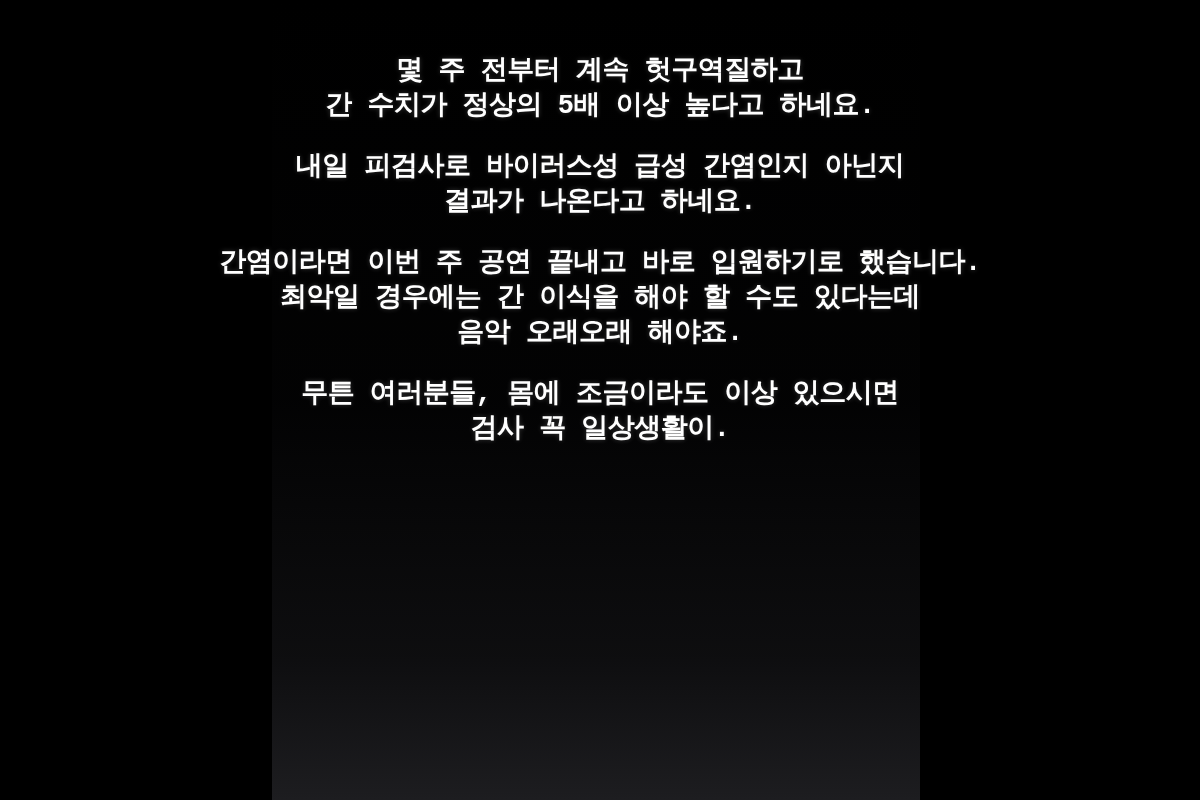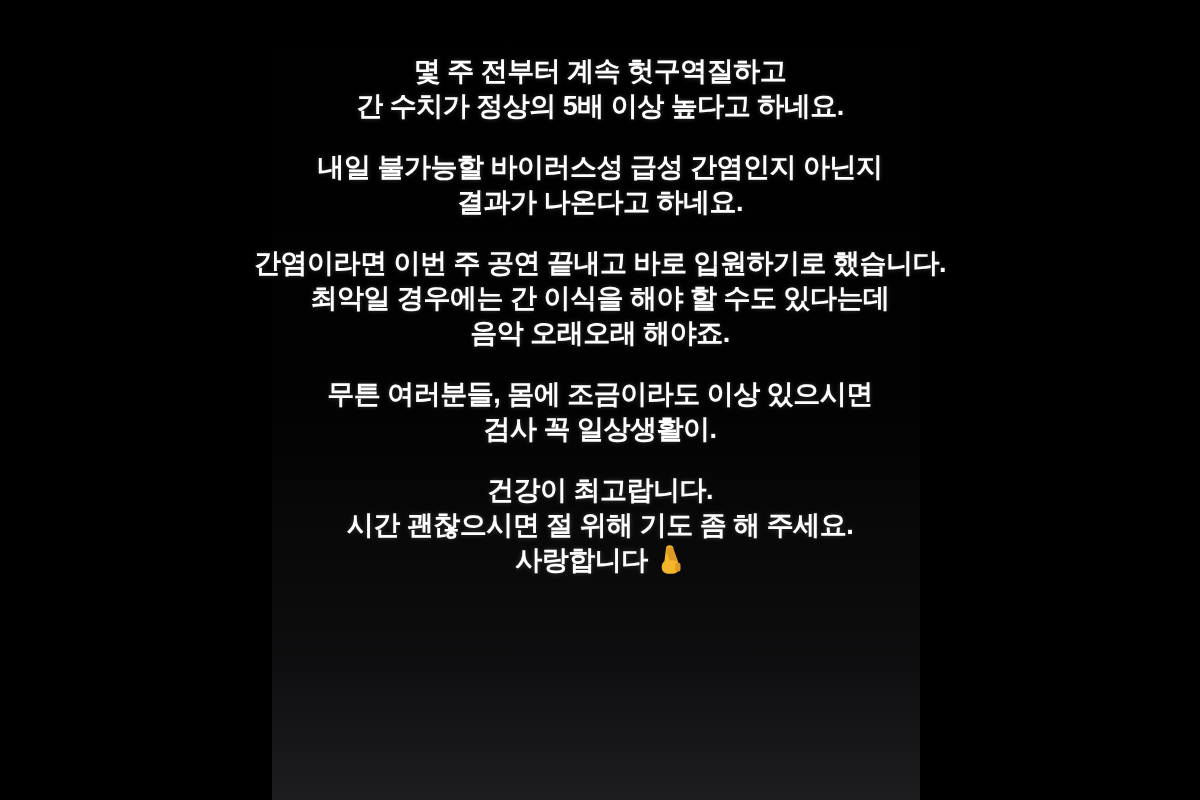--- a/index.html
+++ b/index.html
@@ -37,20 +37,21 @@
     text-align: center;
     color: #ffffff;
     font-weight: 700;
     font-size: 27px;
     line-height: 35px;
     letter-spacing: -0.5px;
     text-shadow: 0 0 5px rgba(255,255,255,0.22);
   }
   .para {
     margin: 0 0 26px 0;
+    font-family: Liberation Mono, monospace;
   }
   .para:last-child {
     margin-bottom: 0;
   }
   .line {
     white-space: nowrap;
   }
   .emoji {
     display: inline-block;
     vertical-align: -7px;
@@ -69,45 +70,31 @@
 
     <div class="para">
       <div class="line">몇 주 전부터 계속 헛구역질하고</div>
       <div class="line">간 수치가 정상의 5배 이상 높다고 하네요.</div>
     </div>
 
     <div class="para">
     </div>
 
     <div class="para">
-      <div class="line">내일 불가능할 바이러스성 급성 간염인지 아닌지</div>
+      <div class="line">내일 피검사로 바이러스성 급성 간염인지 아닌지</div>
       <div class="line">결과가 나온다고 하네요.</div>
     </div>
 
     <div class="para">
       <div class="line">간염이라면 이번 주 공연 끝내고 바로 입원하기로 했습니다.</div>
       <div class="line">최악일 경우에는 간 이식을 해야 할 수도 있다는데</div>
       <div class="line">음악 오래오래 해야죠.</div>
     </div>
 
 
     <div class="para">
       <div class="line">무튼 여러분들, 몸에 조금이라도 이상 있으시면</div>
       <div class="line">검사 꼭 일상생활이.</div>
     </div>
 
-    <div class="para">
-      <div class="line">건강이 최고랍니다.</div>
-      <div class="line">시간 괜찮으시면 절 위해 기도 좀 해 주세요.</div>
-      <div class="line">
-        <span>사랑합니다</span><span class="emoji"><svg width="30" height="33" viewBox="0 0 40 44" xmlns="http://www.w3.org/2000/svg">
-          <g>
-            <rect x="13.5" y="3" width="10" height="28" rx="5" fill="#f2b52b" transform="rotate(7 18.5 17)"></rect>
-            <rect x="18" y="5" width="10" height="26" rx="5" fill="#e09a26" transform="rotate(-20 23 18)"></rect>
-            <rect x="9" y="23" width="23" height="18" rx="8" fill="#f2b52b"></rect>
-            <rect x="27" y="26" width="7" height="12" rx="3.5" fill="#e09a26"></rect>
-          </g>
-        </svg></span>
-      </div>
-    </div>
 
   </div>
 </div>
 
 </body></html>

